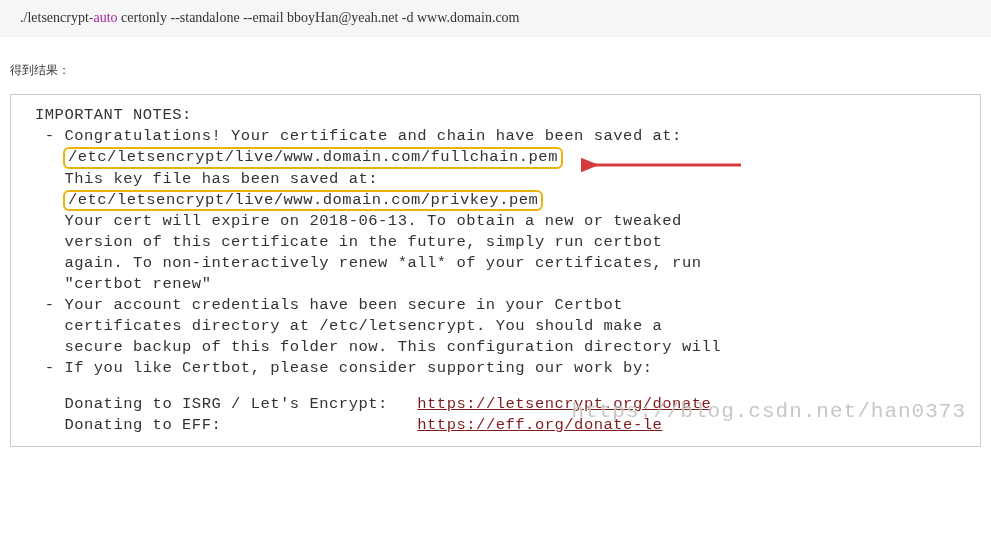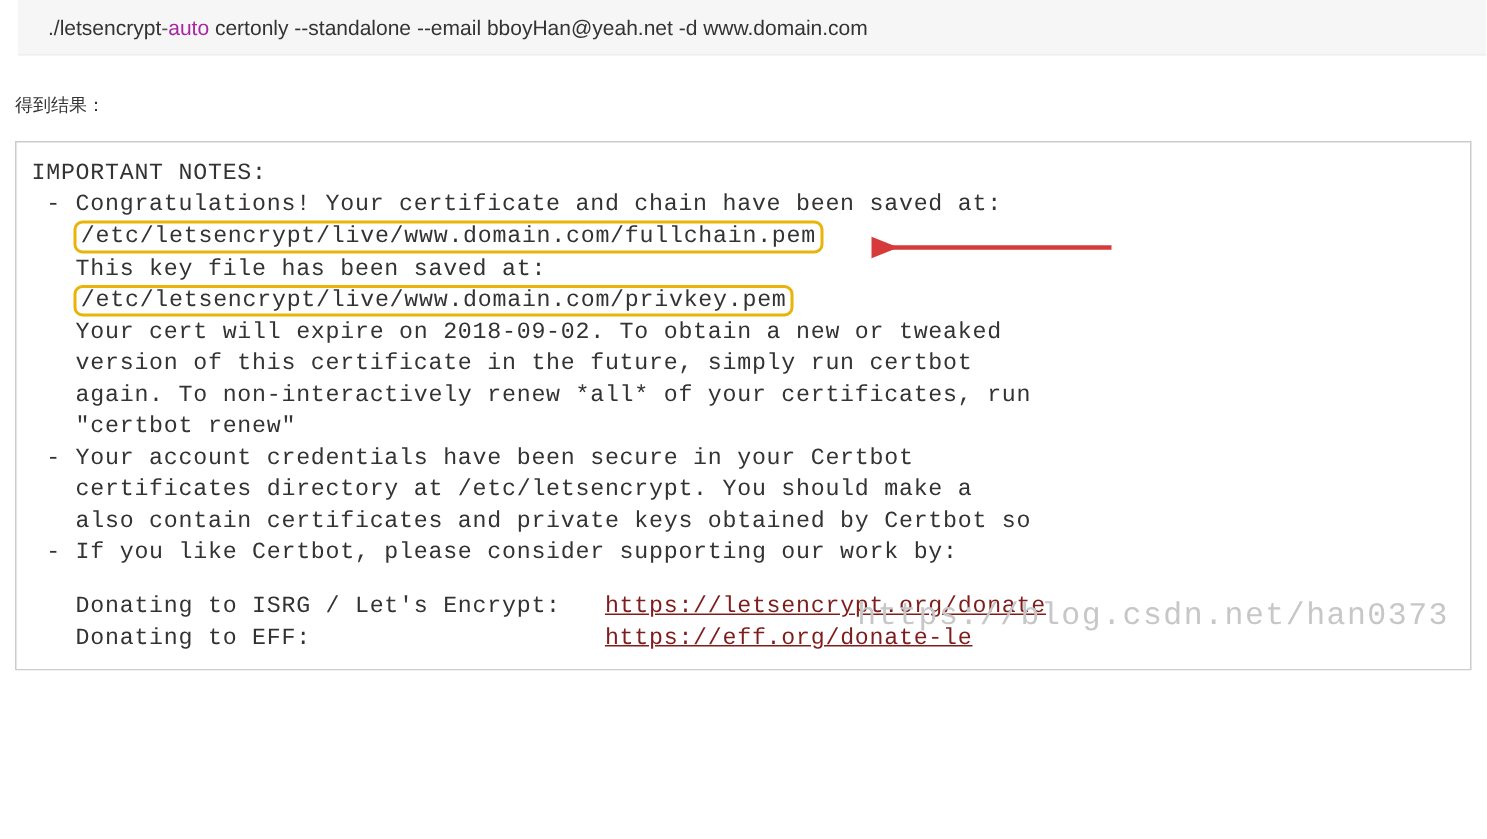--- a/index.html
+++ b/index.html
@@ -6,38 +6,37 @@
     margin: 0;
     padding: 0;
     font-family: -apple-system, BlinkMacSystemFont, "Segoe UI", Arial, sans-serif;
     background: #ffffff;
     width: 991px;
     position: relative;
   }
   .code-block {
     background: #f6f6f6;
     padding: 10px 20px;
-    font-family: Liberation Sans, sans-serif;
+    font-family: Liberation Serif, serif;
     font-size: 14px;
     color: #333;
     white-space: pre;
     border-bottom: 1px solid #eee;
-    margin-left: 12px;
   }
   .code-block .punct { color: #555; }
   .code-block .kw-auto { color: #a626a4; }
   .result-label {
     padding: 25px 10px 15px 10px;
     font-size: 12px;
     color: #333;
   }
   .terminal-box {
     border: 1px solid #ccc;
     margin: 0 10px 0 10px;
-    padding: 10px 0 10px 10px;
+    padding: 10px 0 10px 24px;
     font-family: "Courier New", Courier, monospace;
     font-size: 15.5px;
     line-height: 1.35;
     color: #333;
     position: relative;
     letter-spacing: 0.5px;
   }
   .terminal-box .hdr {}
   .terminal-box .line { white-space: pre; }
   .terminal-box a.fakelink {
@@ -75,27 +74,27 @@
 <div class="code-block"><span>./letsencrypt</span><span class="punct">-</span><span class="kw-auto">auto</span><span> certonly --standalone --email bboyHan@yeah.net -d www.domain.com</span></div>
 
 <div class="result-label">得到结果：</div>
 
 <div class="terminal-box">
   <div class="line hdr">IMPORTANT NOTES:</div>
   <div class="line"> - Congratulations! Your certificate and chain have been saved at:</div>
   <div><span class="boxed-path">/etc/letsencrypt/live/www.domain.com/fullchain.pem</span></div>
   <div class="line">   This key file has been saved at:</div>
   <div><span class="boxed-path">/etc/letsencrypt/live/www.domain.com/privkey.pem</span></div>
-  <div class="line">   Your cert will expire on 2018-09-02. To obtain a new or tweaked</div>
+  <div class="line">   Your cert will expire on 2018-06-13. To obtain a new or tweaked</div>
   <div class="line">   version of this certificate in the future, simply run certbot</div>
   <div class="line">   again. To non-interactively renew *all* of your certificates, run</div>
   <div class="line">   "certbot renew"</div>
   <div class="line"> - Your account credentials have been secure in your Certbot</div>
   <div class="line">   certificates directory at /etc/letsencrypt. You should make a</div>
-  <div class="line">   also contain certificates and private keys obtained by Certbot so</div>
+  <div class="line">   secure backup of this folder now. This configuration directory will</div>
   <div class="line"> - If you like Certbot, please consider supporting our work by:</div>
   <div class="line" style="height:1em;"></div>
   <div class="line"><span>   Donating to ISRG / Let's Encrypt:   </span><a class="fakelink">https://letsencrypt.org/donate</a></div>
   <div class="line"><span>   Donating to EFF:                    </span><a class="fakelink">https://eff.org/donate-le</a></div>
 
   <svg class="arrow-svg" width="170" height="40">
     <defs>
       <marker id="ah" markerWidth="10" markerHeight="8" refX="2" refY="4" orient="auto">
         <polygon points="10,0 0,4 10,8" fill="#d73a3a"></polygon>
       </marker>

